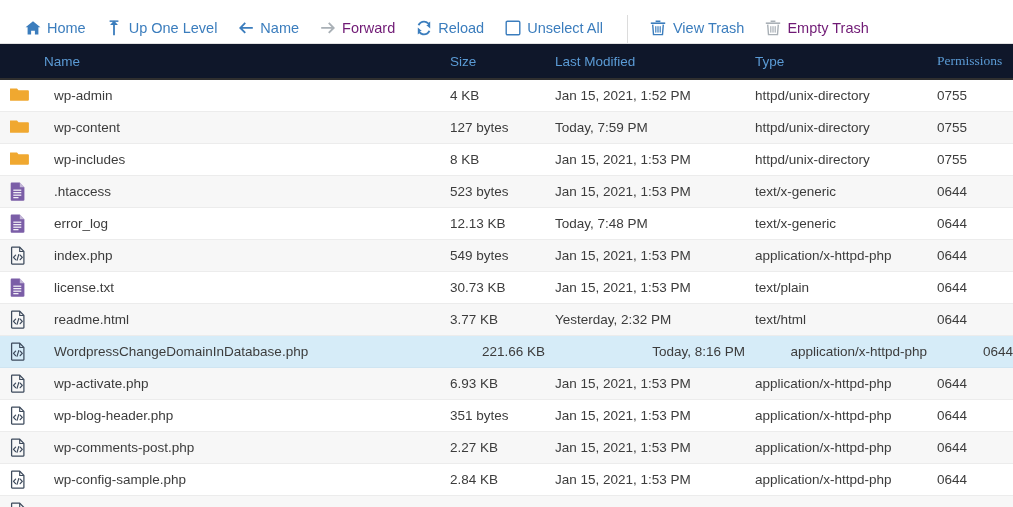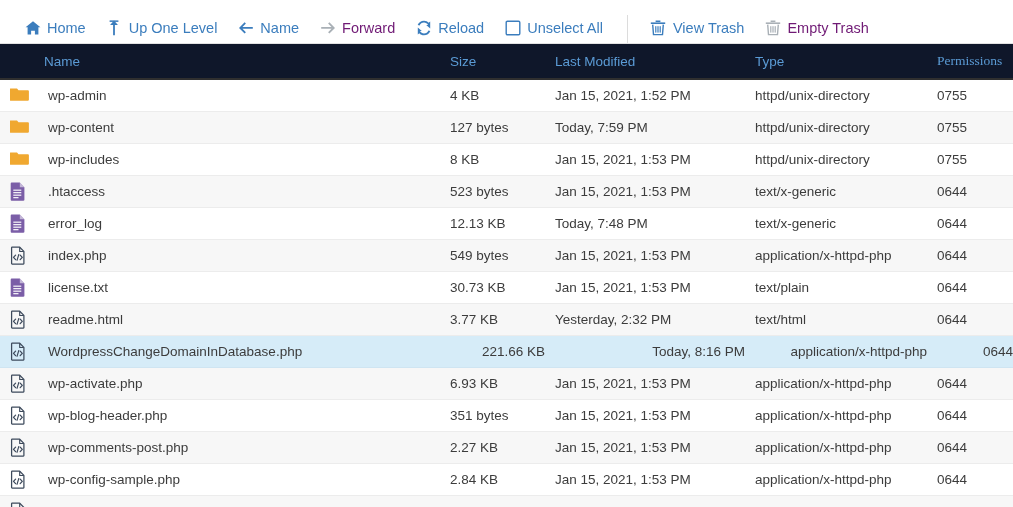--- a/index.html
+++ b/index.html
@@ -105,21 +105,21 @@
   tr.frow.alt { background: #f7f7f7; padding-left: 20px; }
   tr.frow.selected { background: #d6ecf8; }
   tr.frow.selected td { border-bottom-color: #cfe5f2; text-align: right; }
 
   td.c-name {
     padding-left: 10px;
   }
   .namecell {
     display: flex;
     align-items: center;
-    gap: 19px;
+    gap: 25px;
   }
   .fname { cursor: pointer; }
   td.c-size { padding-left: 10px; }
   td.c-mod  { padding-left: 10px; }
   td.c-type { padding-left: 10px; }
   td.c-perm { padding-left: 10px; }
 
   .fico {
     width: 19px;
     height: 21px;

